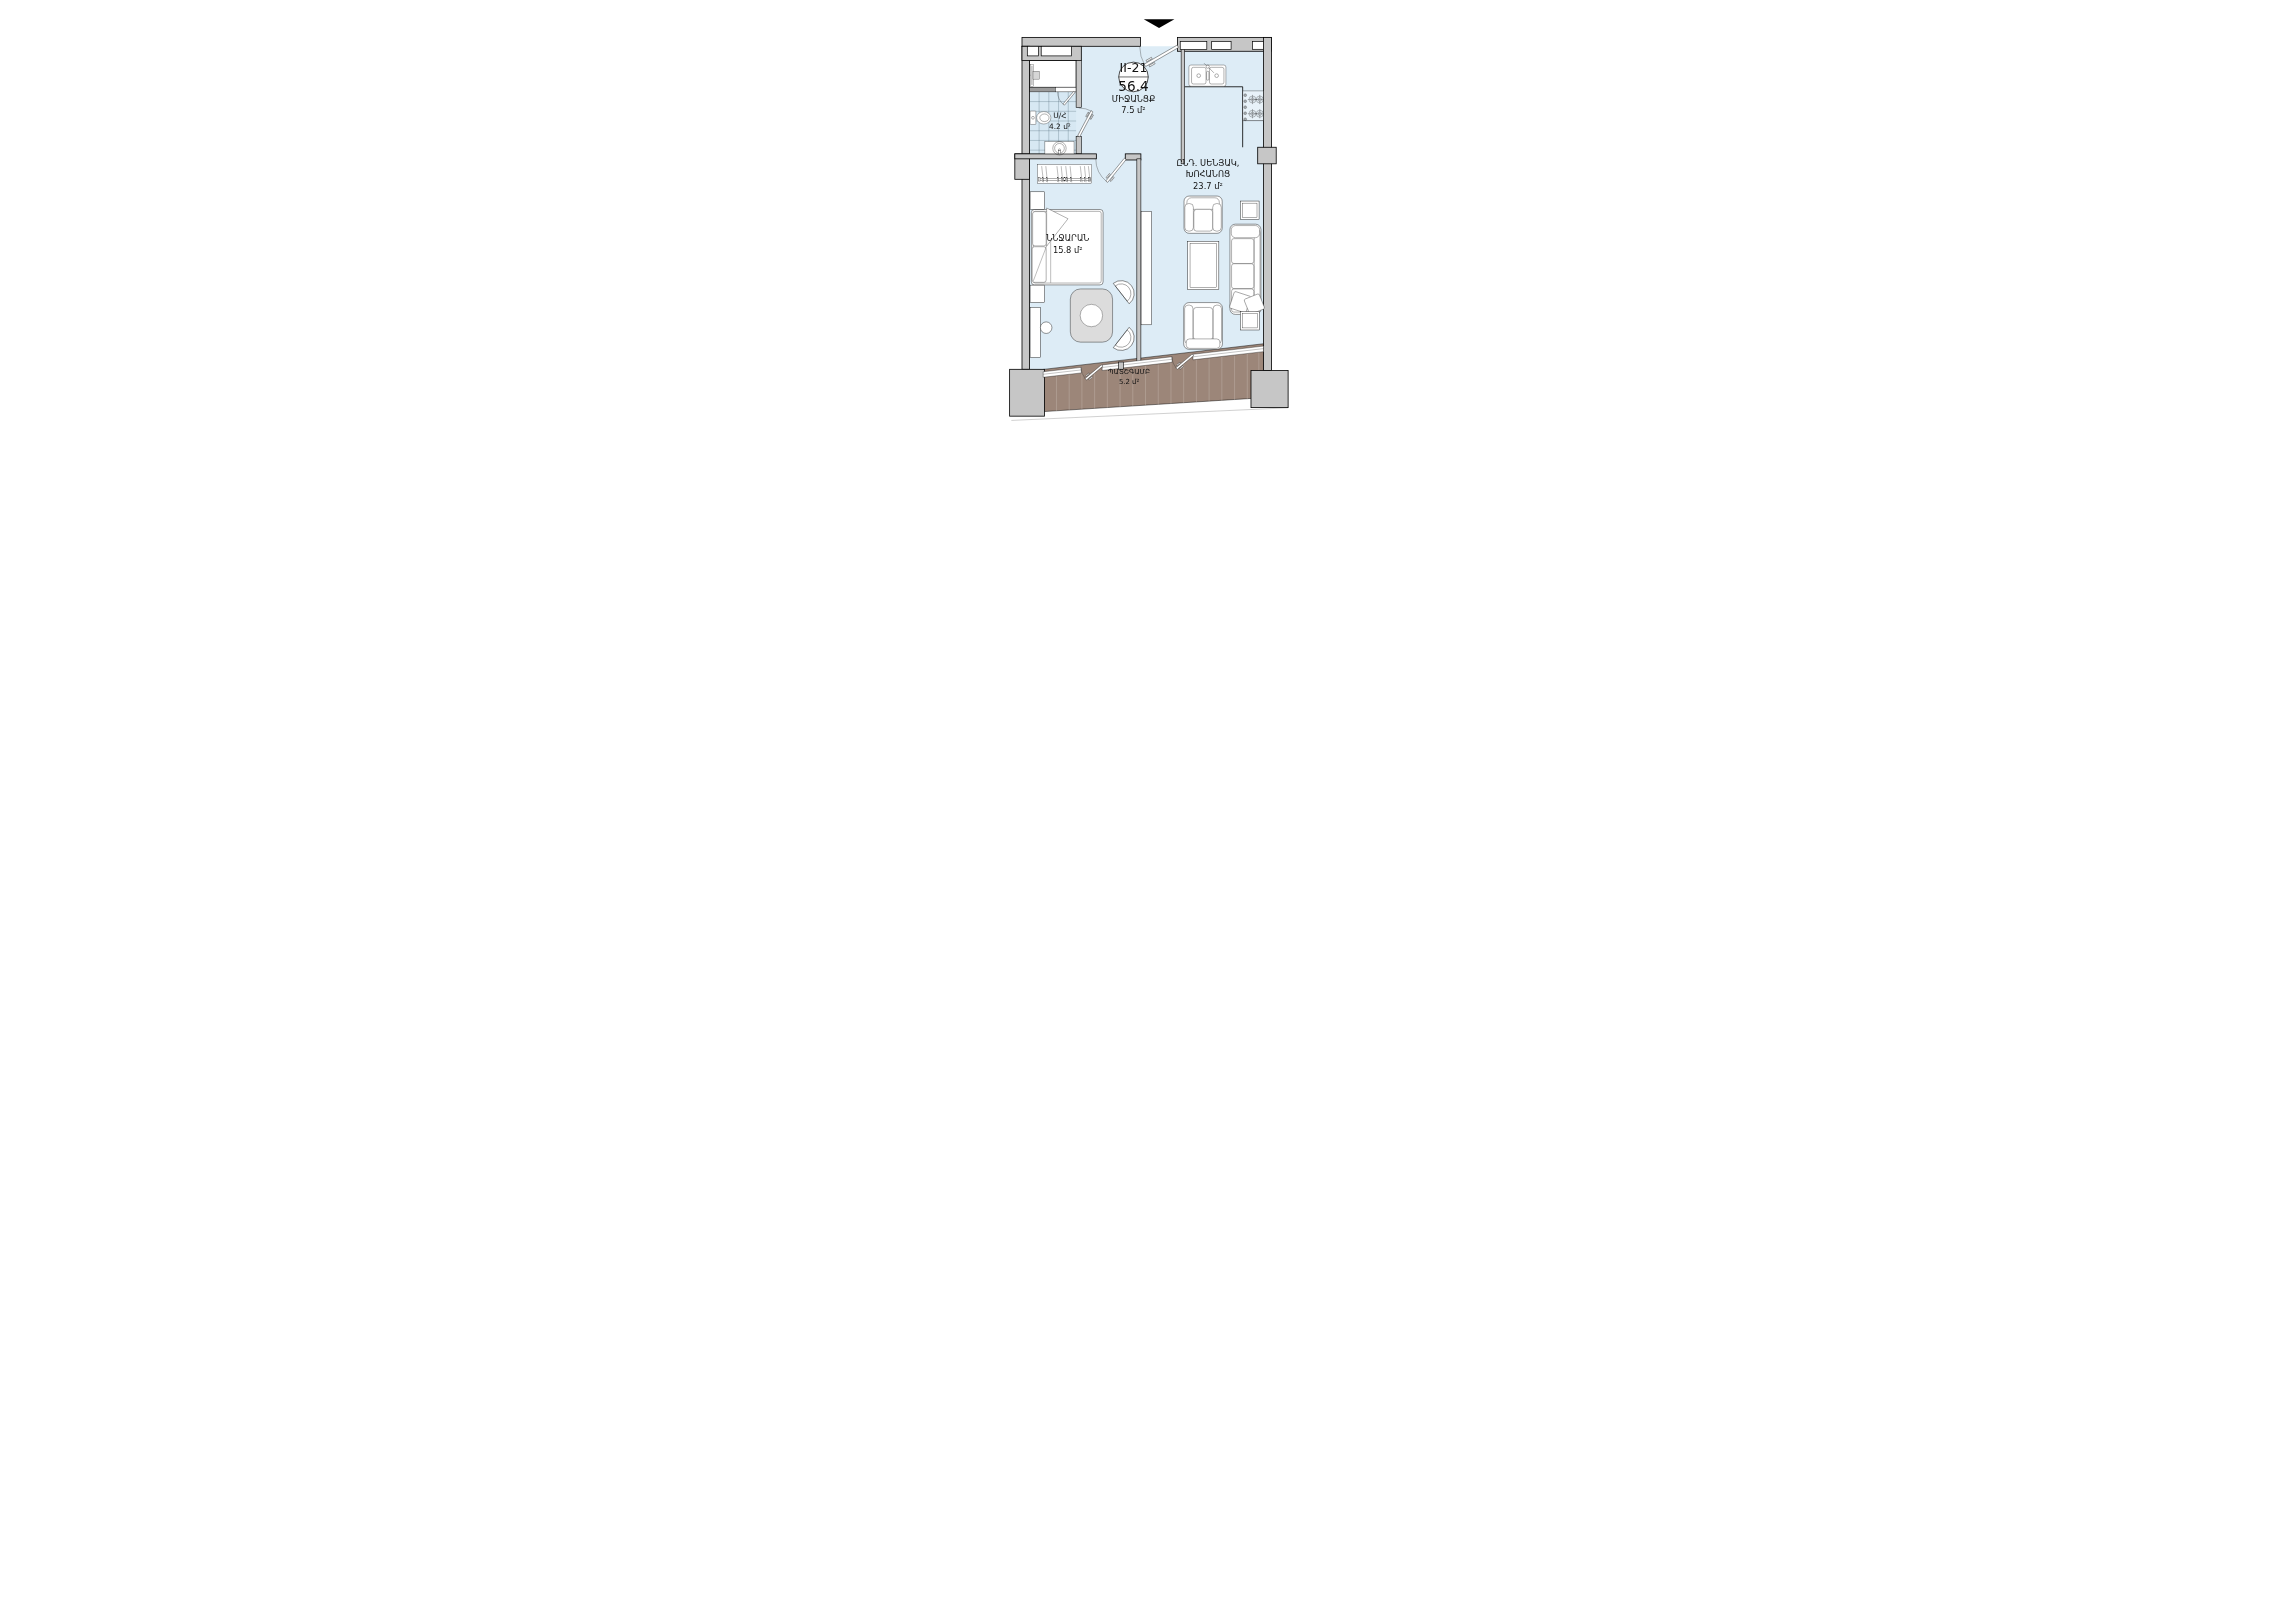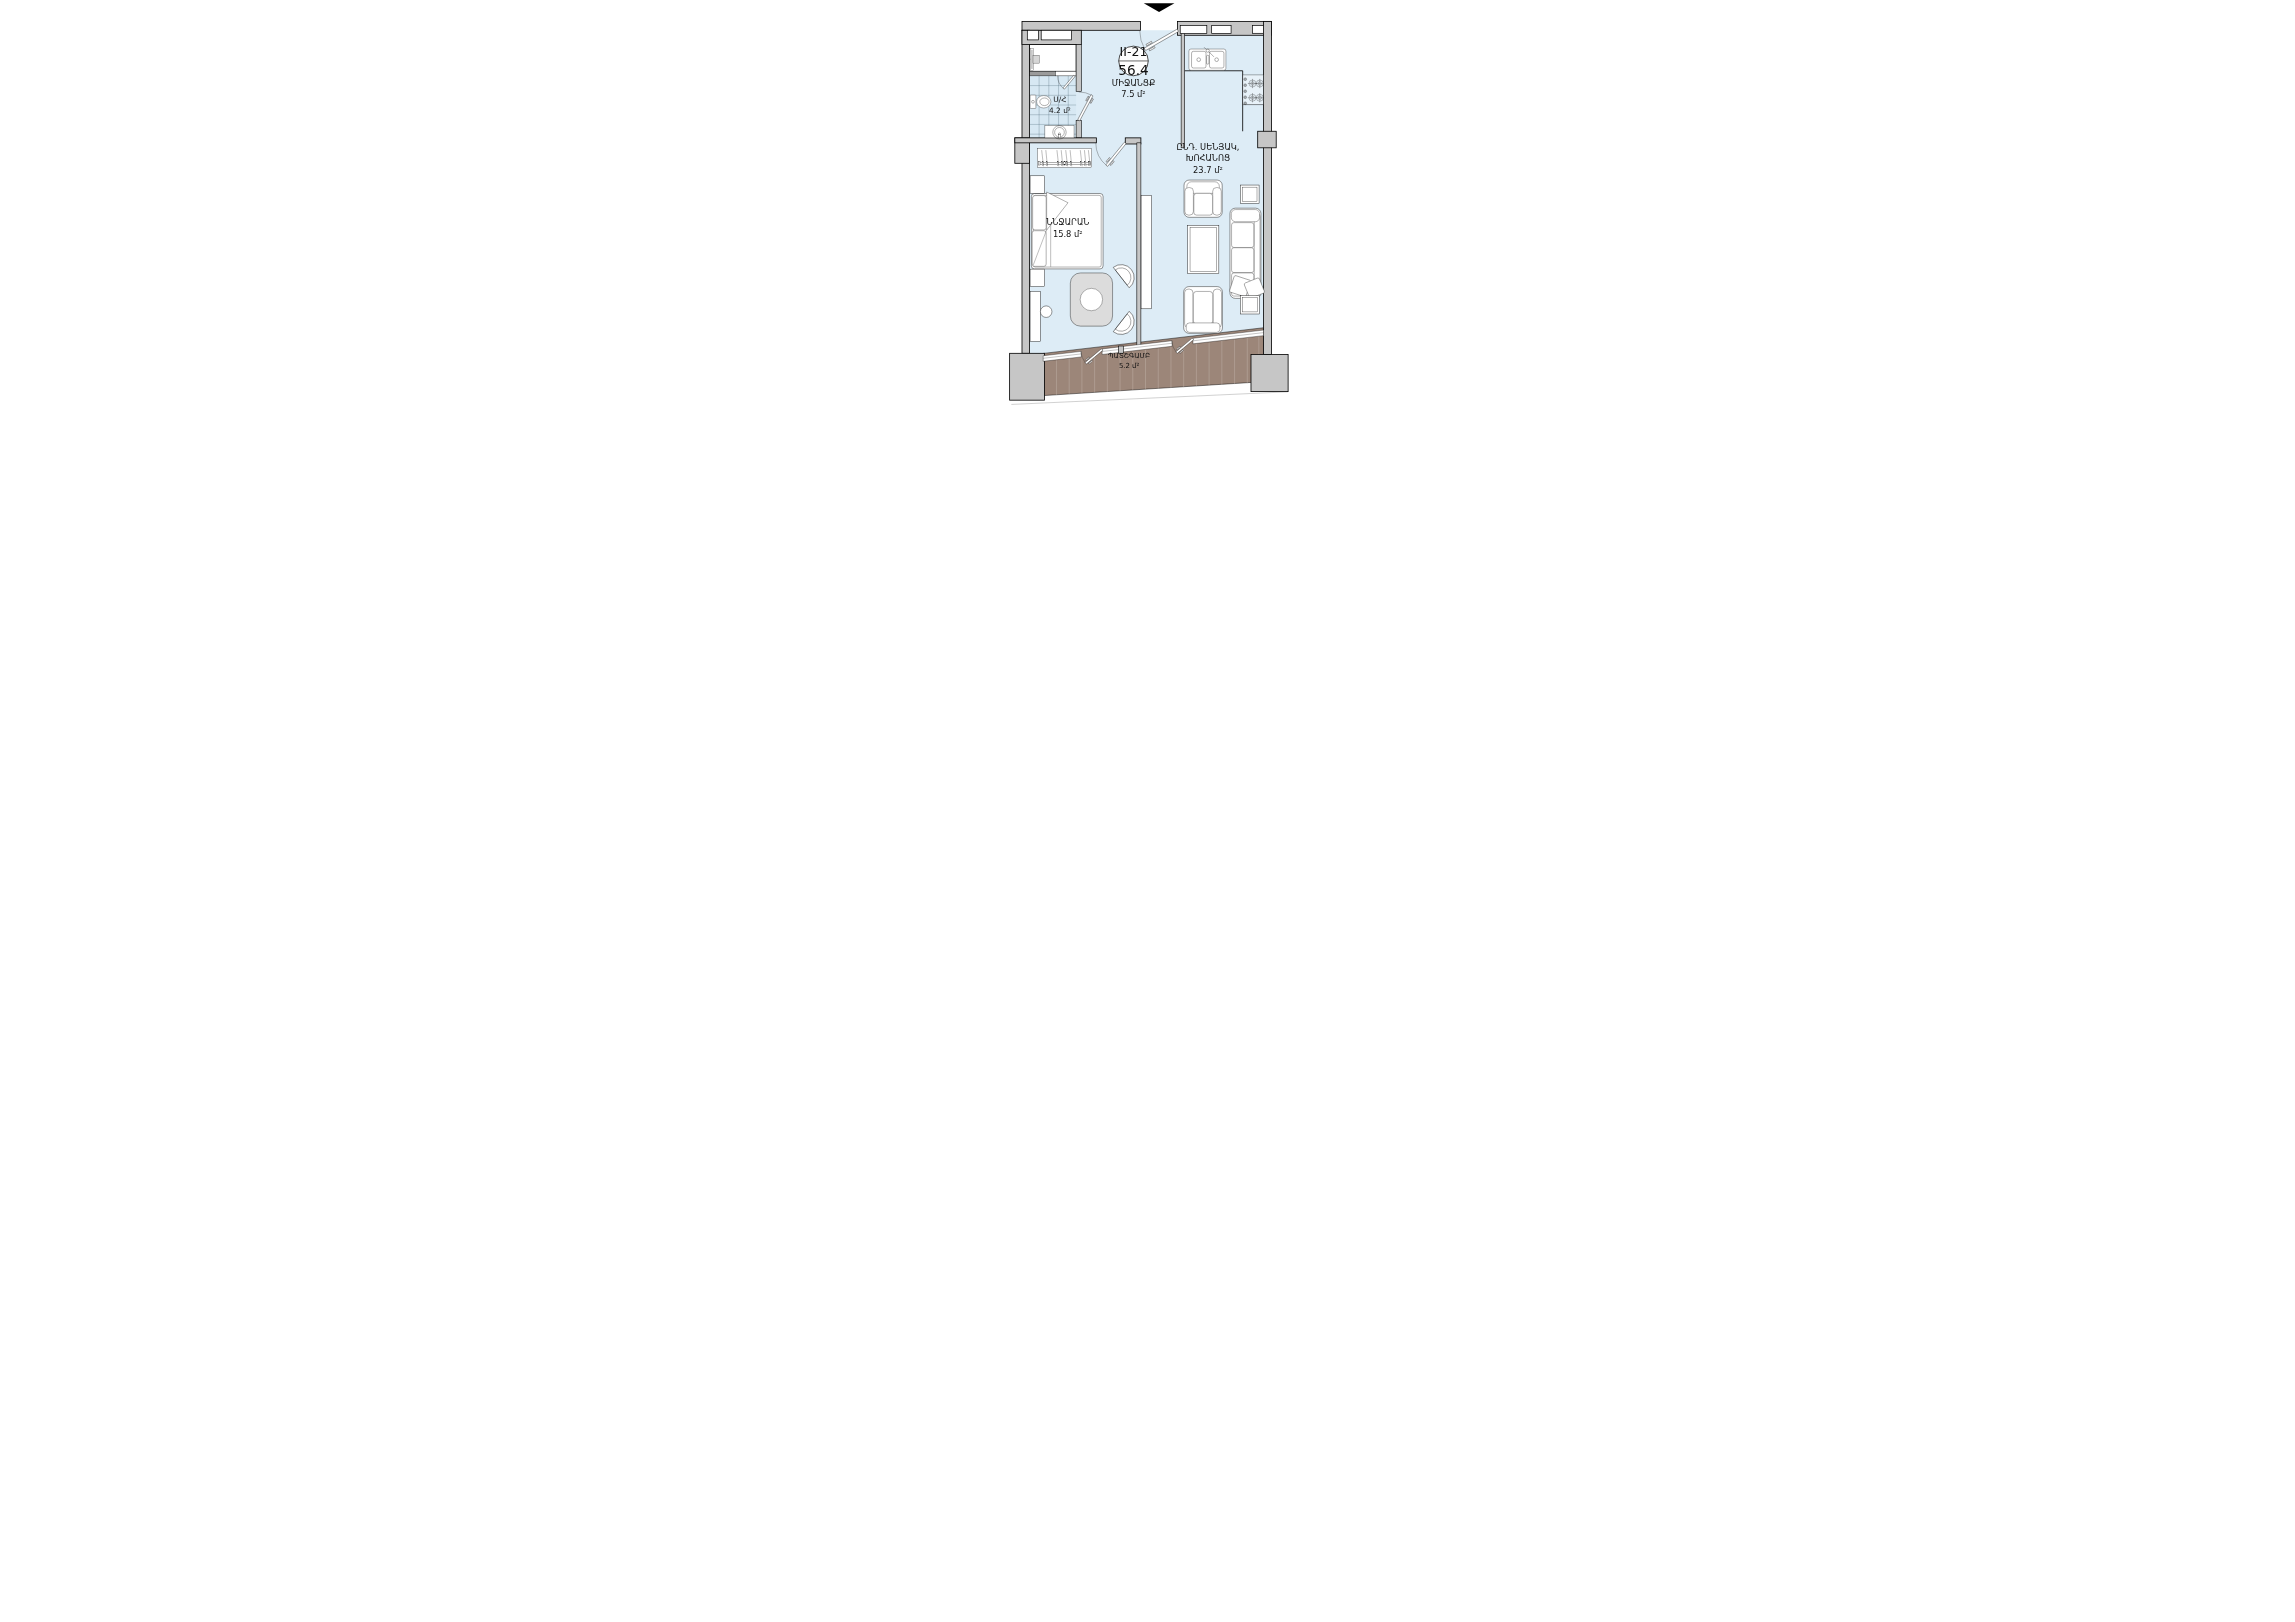--- a/index.html
+++ b/index.html
@@ -1,17 +1,17 @@
 <!DOCTYPE html>
 <html style="font-size:7.4px"><head>
 <meta charset="utf-8">
 <style>
   html,body{margin:0;padding:0;background:#ffffff;}
   body{font-family:"DejaVu Sans",sans-serif;}
-  .stage{width:574px;margin:0 auto;}
+  .stage{width:574px;margin:16px auto;}
   svg{display:block;width:100%;height:auto;}
   .wall{fill:#c6c6c6;stroke:#000;stroke-width:7;}
   .wall-thin{fill:#c6c6c6;stroke:#000;stroke-width:5;}
   .shaft{fill:#ffffff;stroke:#000;stroke-width:6;}
   .furn{fill:#ffffff;stroke:#1c1c1c;stroke-width:4;}
   .furn-thin{fill:none;stroke:#1c1c1c;stroke-width:3;}
   .furn-thin-w{fill:#ffffff;stroke:#1c1c1c;stroke-width:3;}
   .arc{fill:none;stroke:#333;stroke-width:3;}
   .leaf{fill:#ffffff;stroke:#222;stroke-width:3.5;}
   .tile-line{stroke:#47626f;stroke-width:2.5;}

